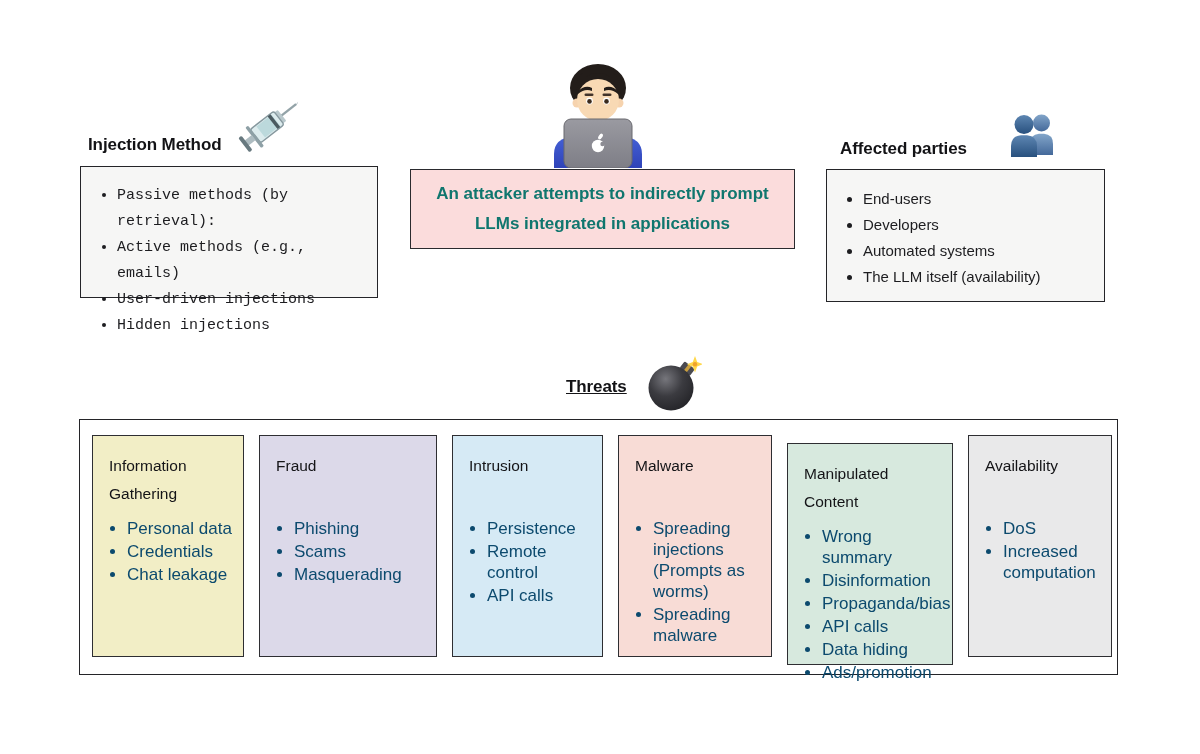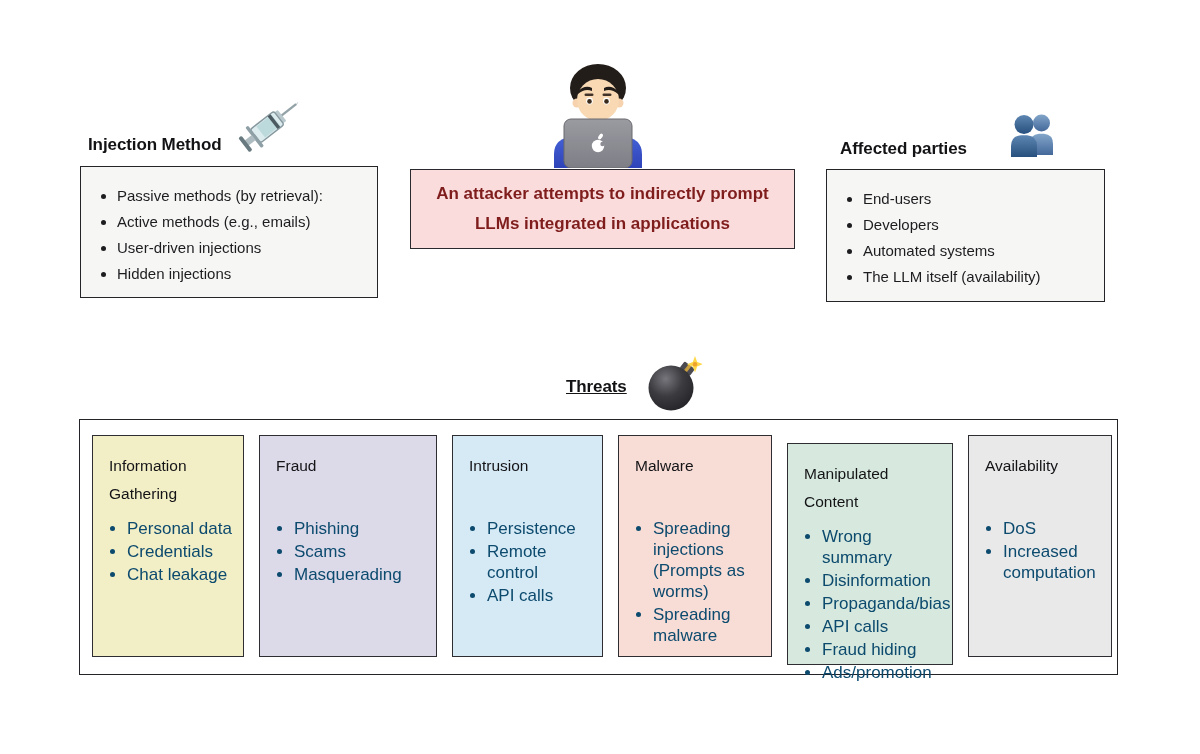--- a/index.html
+++ b/index.html
@@ -30,21 +30,21 @@
   .icon { position: absolute; }
   .syringe-icon { left: 236px; top: 92px; width: 70px; height: 64px; }
   .man-icon     { left: 538px; top: 58px; width: 120px; height: 110px; }
   .busts-icon   { left: 1008px; top: 110px; width: 50px; height: 47px; }
   .bomb-icon    { left: 645px; top: 355px; width: 57px; height: 57px; }
 
   .panel {
     position: absolute;
     border: 1.5px solid #242428;
   }
-  .injection-box { left: 80px; top: 166px; width: 298px; height: 132px; }
+  .injection-box { left: 80px; top: 166px; width: 298px; height: 132px; font-family: Liberation Mono, monospace; }
   .affected-box  { left: 826px; top: 169px; width: 279px; height: 133px; }
 
   .panel ul {
     margin: 16px 8px 0 22px;
     padding: 0 0 0 14px;
     list-style: disc outside;
   }
   .panel li {
     font-size: 15px;
     line-height: 26px;
@@ -58,21 +58,21 @@
     border: 1.5px solid #2a2a2e;
     display: flex;
     flex-direction: column;
     align-items: center;
     justify-content: center;
   }
   .attacker-box .line {
     font-size: 17px;
     font-weight: 700;
     line-height: 30px;
-    color: #7f1d1d;
+    color: #0f766e;
     white-space: nowrap;
   }
 
   
   .threats-container {
     position: absolute;
     left: 79px; top: 419px;
     width: 1039px; height: 256px;
     border: 1.5px solid #242428;
     background: #ffffff;
@@ -275,21 +275,21 @@
           </ul>
       </div>
 
       <div class="card card-5" style="background: rgb(215, 233, 222);">
         <div class="card-title">Manipulated Content</div>
         <ul>
             <li>Wrong summary</li>
             <li>Disinformation</li>
             <li>Propaganda/bias</li>
             <li>API calls</li>
-            <li>Fraud hiding</li>
+            <li>Data hiding</li>
             <li>Ads/promotion</li>
           </ul>
       </div>
 
       <div class="card card-6" style="background: rgb(233, 233, 234);">
         <div class="card-title">Availability</div>
         <ul>
             <li>DoS</li>
             <li>Increased computation</li>
           </ul>

